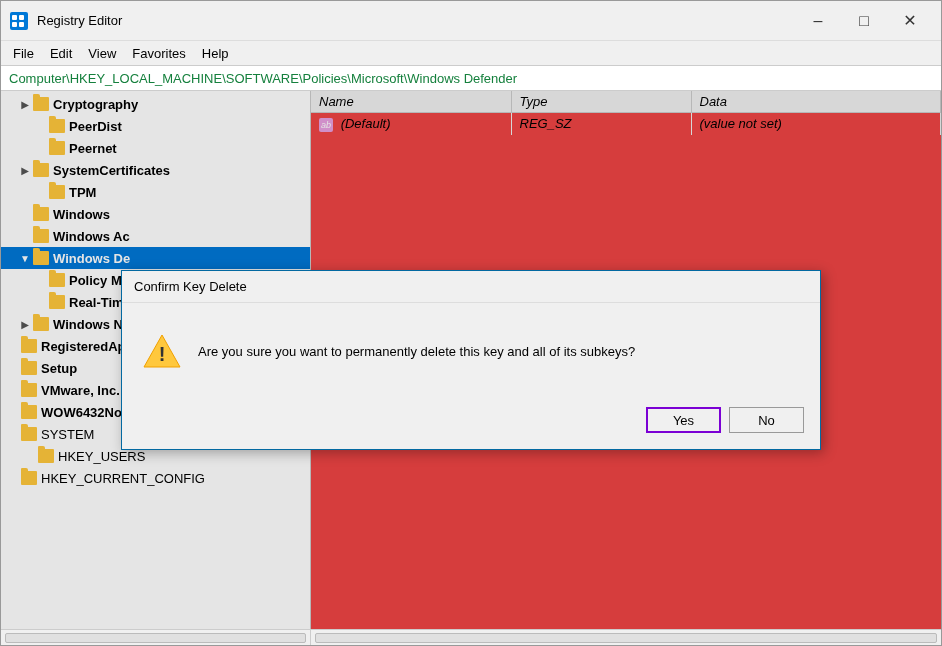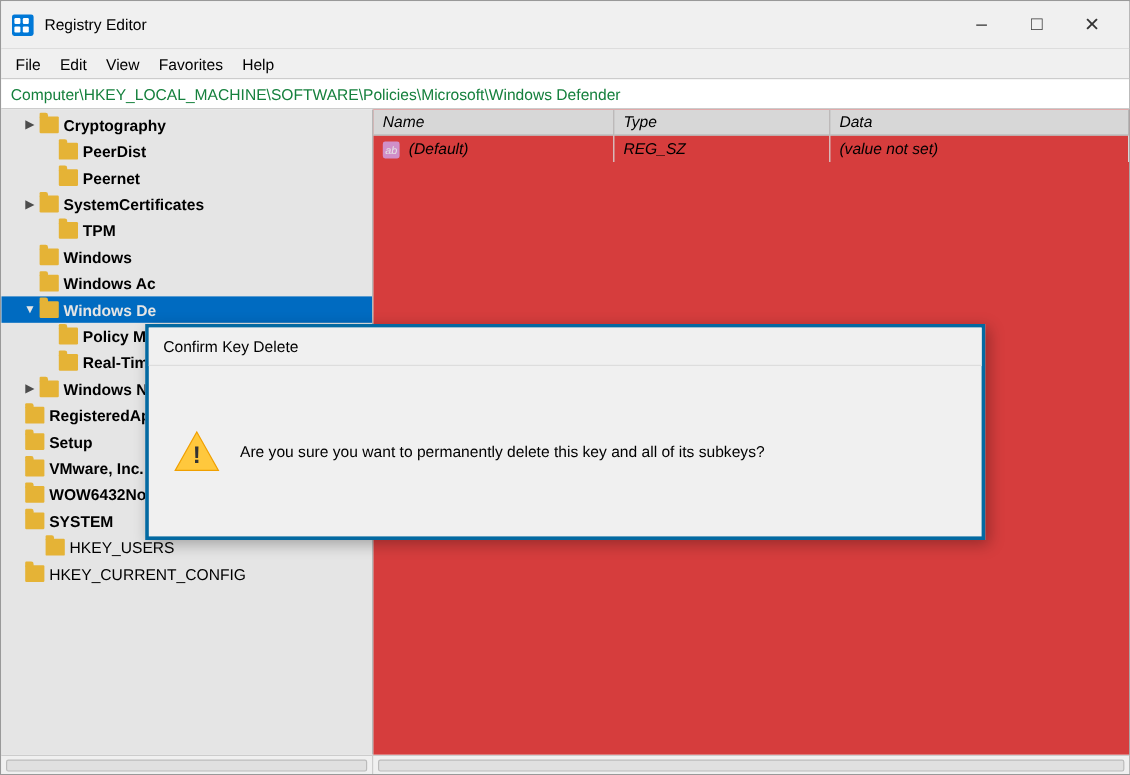--- a/index.html
+++ b/index.html
@@ -220,21 +220,21 @@
       bottom: 0;
       background: rgba(0,0,0,0.1);
       display: flex;
       align-items: center;
       justify-content: center;
       z-index: 10;
     }
 
     .dialog {
       background: #f0f0f0;
-      border: 3px solid #0369a1;
+      border: 1px solid #0369a1;
       box-shadow: 3px 3px 12px rgba(0,0,0,0.3);
       width: 700px;
       min-height: 180px;
       display: flex;
       flex-direction: column;
     }
 
     .dialog-title-bar {
       background: #f0f0f0;
       padding: 8px 12px;
@@ -422,21 +422,21 @@
 
         <div class="tree-item" style="padding-left: 4px;">
           <span class="tree-arrow" style="visibility:hidden;">▶</span>
           <span class="folder-icon"></span>
           <span class="tree-label">WOW6432Node</span>
         </div>
 
         <div class="tree-item" style="padding-left: 4px;">
           <span class="tree-arrow" style="visibility:hidden;">▶</span>
           <span class="folder-icon" style="background:#ffc83d;"></span>
-          <span class="tree-label" style="font-weight:700;text-align:center;">SYSTEM</span>
+          <span class="tree-label" style="font-weight:400;text-align:center;">SYSTEM</span>
         </div>
 
         <div class="tree-item" style="padding-left: 21px;">
           <span class="tree-arrow" style="visibility:hidden;">▶</span>
           <span class="folder-icon" style="background:#ffc83d;"></span>
           <span class="tree-label" style="font-weight:500;">HKEY_USERS</span>
         </div>
 
         <div class="tree-item" style="padding-left: 4px;">
           <span class="tree-arrow" style="visibility:hidden;">▶</span>
@@ -475,20 +475,24 @@
           <span>Confirm Key Delete</span>
         </div>
         <div class="dialog-body">
 
           <svg class="warning-icon" viewBox="0 0 40 40" width="40" height="40">
             <polygon points="20,4 38,36 2,36" fill="#ffc83d" stroke="#f0a000" stroke-width="1"></polygon>
             <text x="20" y="30" text-anchor="middle" font-size="20" font-weight="bold" fill="#333">!</text>
           </svg>
           <span class="dialog-message">Are you sure you want to permanently delete this key and all of its subkeys?</span>
         </div>
+        <div class="dialog-footer">
+          <button class="dialog-btn primary">Yes</button>
+          <button class="dialog-btn">No</button>
+        </div>
       </div>
     </div>
 
   </div>
 
   <div class="bottom-scrollbar">
     <div style="width:310px; border-right:1px solid #ccc; height:100%; display:flex; align-items:center; padding:2px 4px;">
       <div style="flex:1; height:10px; background:#e0e0e0; border:1px solid #bbb; border-radius:2px;"></div>
     </div>
     <div style="flex:1; height:100%; display:flex; align-items:center; padding:2px 4px;">

